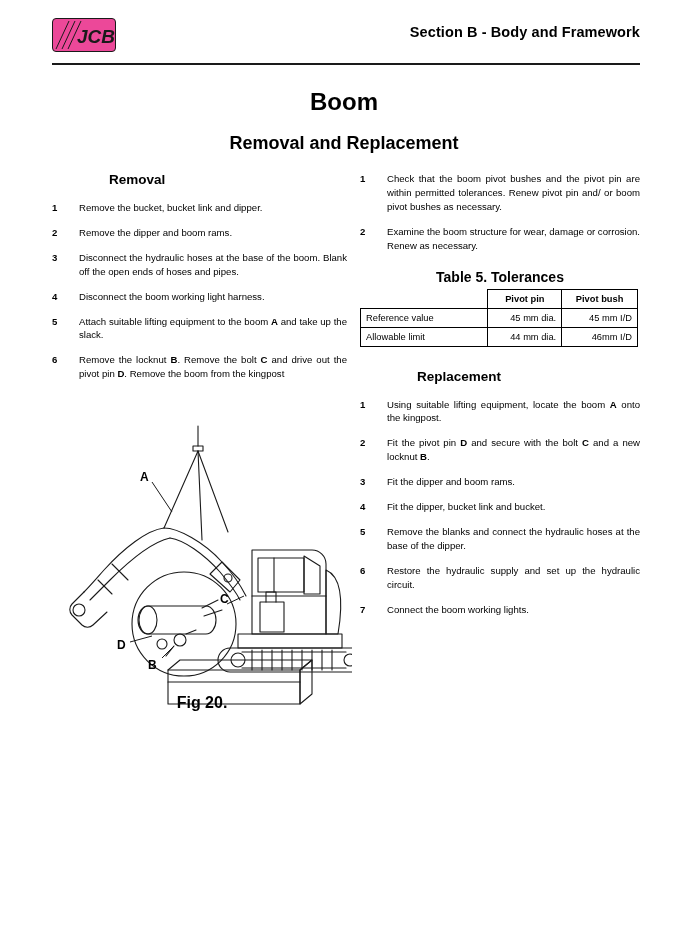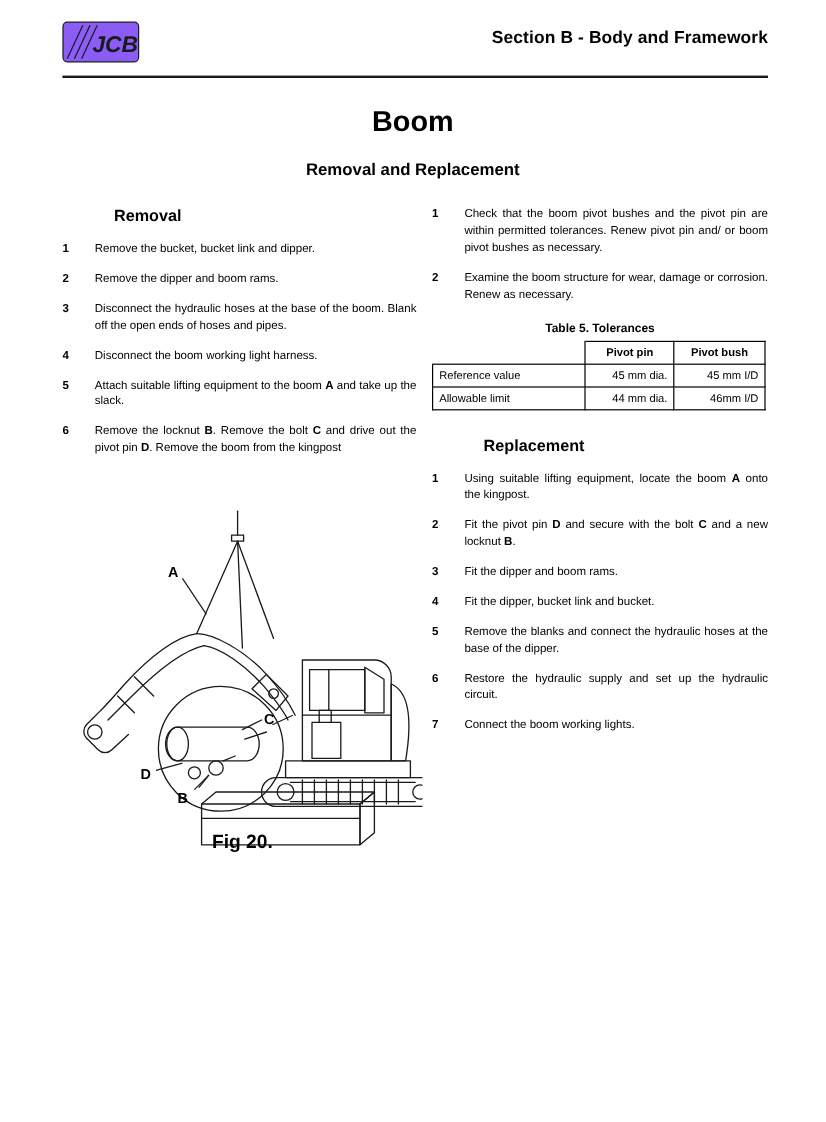--- a/index.html
+++ b/index.html
@@ -31,21 +31,21 @@
     height: 44px;
   }
   .logo {
     position: absolute;
     left: 0;
     top: 0;
     width: 62px;
     height: 32px;
     border: 1.5px solid #1a1a1a;
     border-radius: 4px;
-    background: #8b5cf6;
+    background: #ec4899;
     overflow: hidden;
   }
   .logo svg { display: block; }
   .header-title {
     position: absolute;
     right: 0;
     top: 6px;
     font-size: 14.5px;
     font-weight: bold;
     letter-spacing: 0.1px;
@@ -69,40 +69,40 @@
     text-align: center;
     font-size: 24px;
     font-weight: bold;
   }
   .doc-subtitle {
     position: absolute;
     left: 0;
     top: 133px;
     width: 688px;
     text-align: center;
-    font-size: 14px;
+    font-size: 18px;
     font-weight: bold;
   }
   
   .col-left {
     position: absolute;
     left: 52px;
     top: 172px;
     width: 295px;
   }
   .col-right {
     position: absolute;
     left: 360px;
     top: 172px;
     width: 280px;
   }
   .sec-head {
     font-size: 13.5px;
     font-weight: bold;
-    margin: 0 0 14px 0;
+    margin: 0 0 14px 14px;
     padding-left: 43px;
   }
   .sec-head.spaced {
     margin-top: 22px;
   }
   ol.steps {
     list-style: none;
     margin: 0;
     padding: 0;
   }
@@ -117,21 +117,21 @@
   ol.steps li .num {
     position: absolute;
     left: 0;
     top: 0;
     font-weight: bold;
     font-size: 9.6px;
   }
   ol.steps li b { font-weight: bold; }
   
   .table-caption {
-    font-size: 10px;
+    font-size: 14px;
     font-weight: bold;
     text-align: center;
     margin: 16px 0 4px 0;
   }
   table.tol {
     border-collapse: collapse;
     width: 278px;
     font-size: 9.3px;
   }
   table.tol th, table.tol td {

